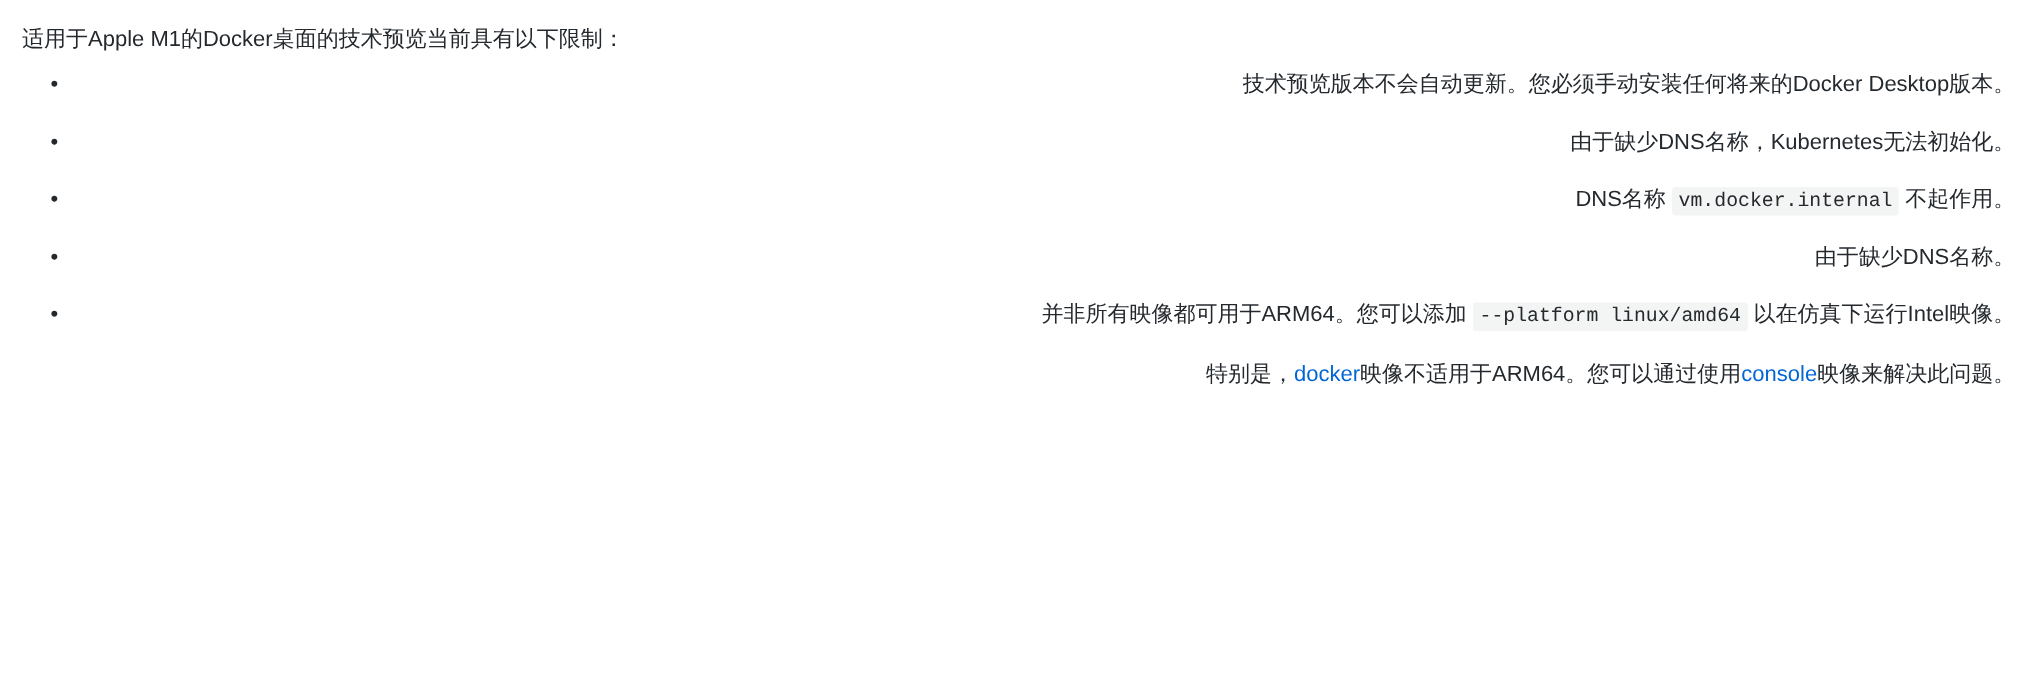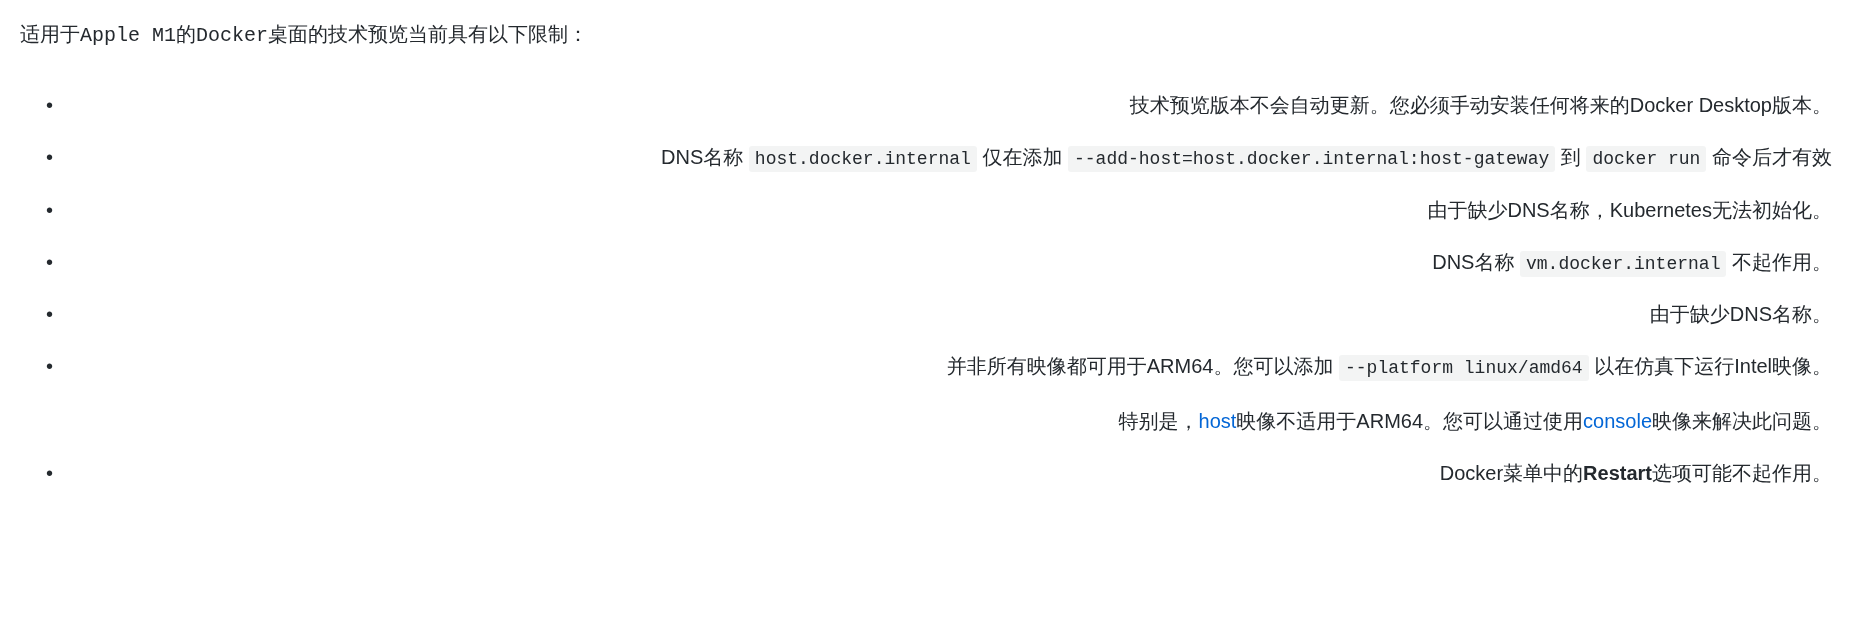--- a/index.html
+++ b/index.html
@@ -9,22 +9,21 @@
     }
     body {
       font-family: -apple-system, BlinkMacSystemFont, "Segoe UI", Helvetica, Arial, sans-serif;
       font-size: 20px;
       line-height: 1.6;
       color: #24292e;
       background: #ffffff;
       padding: 20px;
     }
     .intro {
-      margin-bottom: 36px;
-      font-family: Liberation Mono, monospace;
+      margin-bottom: 8px;
     }
     ul {
       list-style: none;
       padding-left: 50px;
     }
     li {
       position: relative;
       margin-bottom: 18px;
       line-height: 1.7;
       text-align: right;
@@ -60,33 +59,27 @@
 </head>
 <body>
 
 <p class="intro">适用于Apple M1的Docker桌面的技术预览当前具有以下限制：</p>
 
 <ul>
   <li>
     <span>技术预览版本不会自动更新。您必须手动安装任何将来的Docker Desktop版本。</span>
   </li>
   <li>
-    <span>DNS名称 </span><code>host.docker.internal</code><span> 仅在添加 </span><code>--add-host=host.docker.internal:host-gateway</code><span> 到 </span><code>docker run</code><span> 命令后才有效</span>
-  </li>
-  <li>
     <span>由于缺少DNS名称，Kubernetes无法初始化。</span>
   </li>
   <li>
     <span>DNS名称 </span><code>vm.docker.internal</code><span> 不起作用。</span>
   </li>
   <li>
     <span>由于缺少DNS名称。</span>
   </li>
   <li>
     <span>并非所有映像都可用于ARM64。您可以添加 </span><code>--platform linux/amd64</code><span> 以在仿真下运行Intel映像。</span>
     <p class="sub-paragraph">
-      <span>特别是，</span><a href="#">host</a><span>映像不适用于ARM64。您可以通过使用</span><a href="#">console</a><span>映像来解决此问题。</span>
+      <span>特别是，</span><a href="#">docker</a><span>映像不适用于ARM64。您可以通过使用</span><a href="#">console</a><span>映像来解决此问题。</span>
     </p>
-  </li>
-  <li>
-    <span>Docker菜单中的</span><strong>Restart</strong><span>选项可能不起作用。</span>
   </li>
 </ul>
 
 </body></html>

